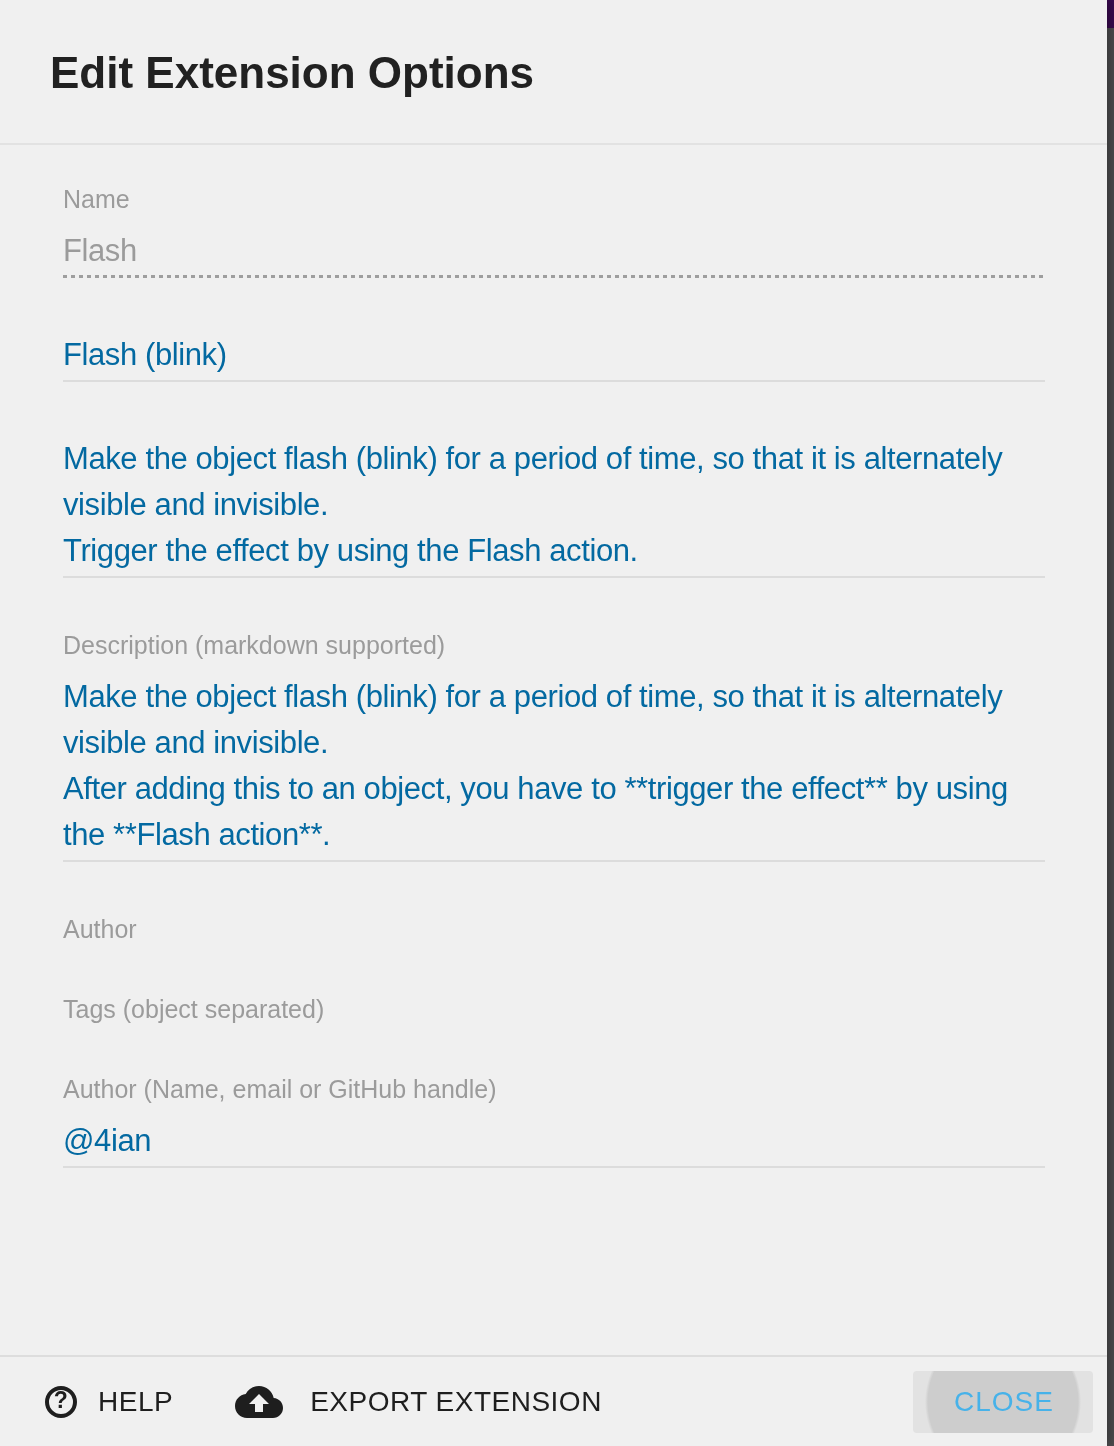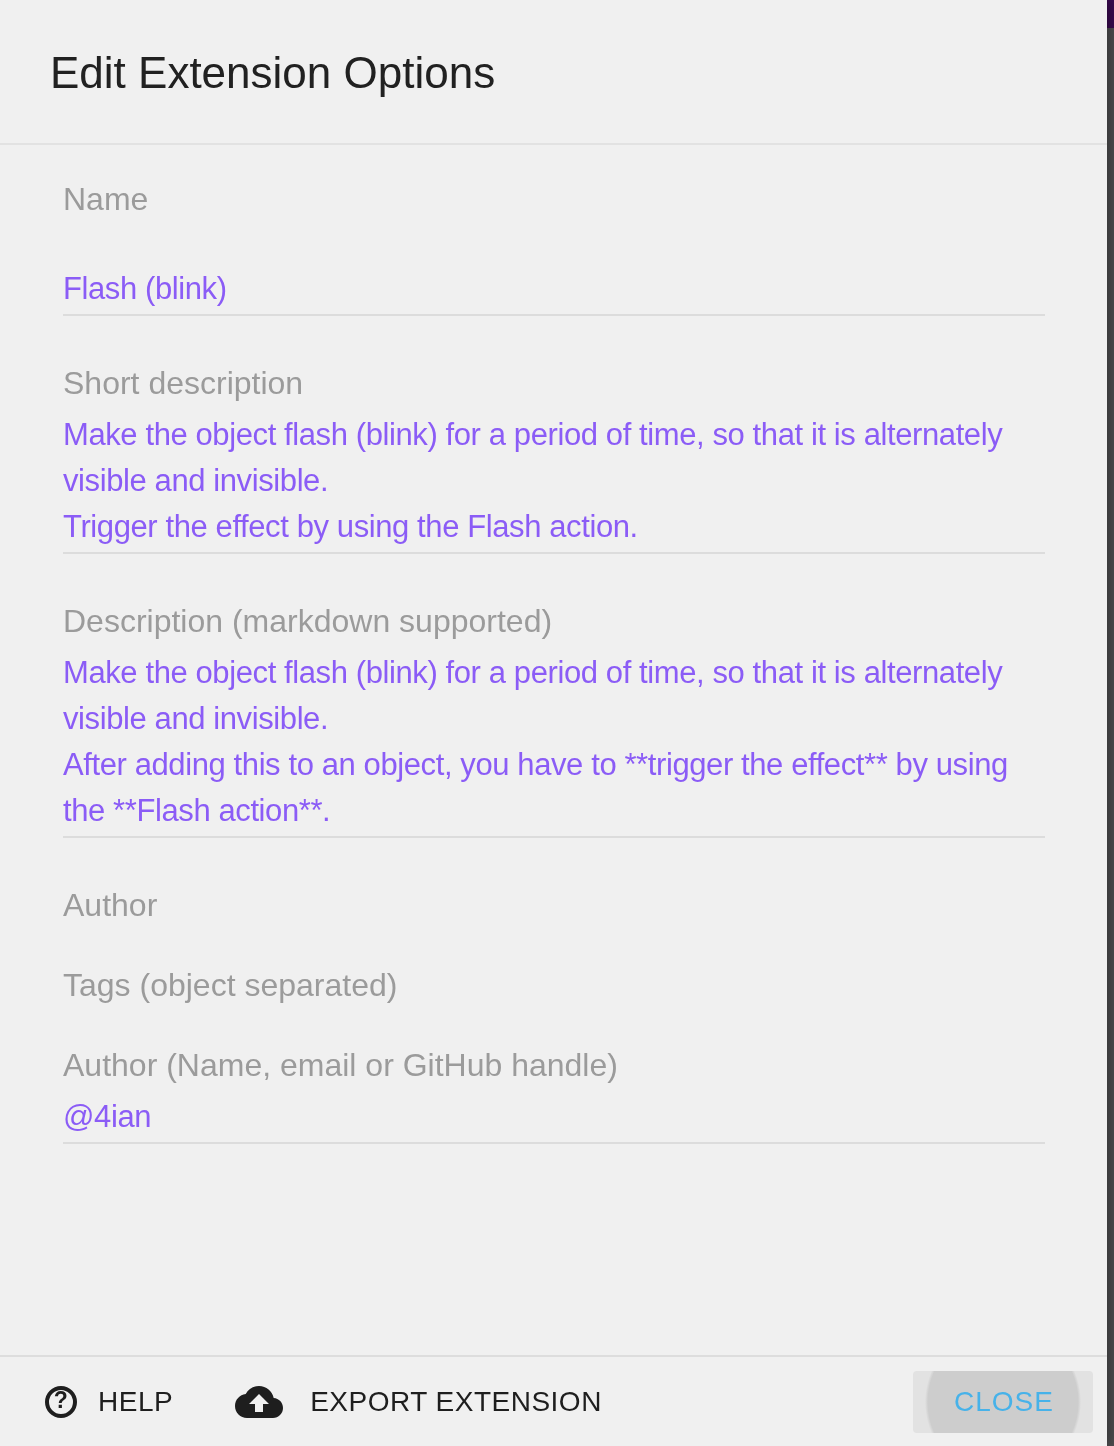--- a/index.html
+++ b/index.html
@@ -35,42 +35,42 @@
   .dialog-header {
     flex: none;
     height: 145px;
     padding: 50px 48px 0 50px;
     border-bottom: 2px solid #e2e2e2;
   }
   .dialog-title {
     margin: 0;
     font-size: 44px;
     line-height: 46px;
-    font-weight: 400;
+    font-weight: 700;
     color: #212121;
   }
 
   .dialog-content {
     flex: 1 1 auto;
     overflow: hidden;
     padding: 41px 62px 0 63px;
   }
 
   .field { margin-bottom: 54px; }
   .field-label {
-    font-size: 32px;
+    font-size: 25px;
     line-height: 26px;
     color: #9b9b9b;
   }
   .field-value {
     margin-top: 16px;
     font-size: 31px;
     letter-spacing: -0.4px;
     line-height: 46px;
-    color: #8b5cf6;
+    color: #0369a1;
     white-space: pre-line;
     border-bottom: 2px solid #dcdcdc;
     padding-bottom: 2px;
     min-height: 48px;
     cursor: text;
   }
   .field-value.disabled {
     color: #9b9b9b;
     border-bottom: none;
     background-image: repeating-linear-gradient(to right, #9e9e9e 0 4px, rgba(0,0,0,0) 4px 8px);
@@ -134,28 +134,28 @@
 <div class="dialog">
 
   <div class="dialog-header">
     <h1 class="dialog-title">Edit Extension Options</h1>
   </div>
 
   <div class="dialog-content">
 
     <div class="field">
       <div class="field-label">Name</div>
+      <div class="field-value disabled">Flash</div>
     </div>
 
     <div class="field">
       <div class="field-value">Flash (blink)</div>
     </div>
 
     <div class="field">
-      <div class="field-label">Short description</div>
       <div class="field-value">Make the object flash (blink) for a period of time, so that it is alternately visible and invisible.
 Trigger the effect by using the Flash action.</div>
     </div>
 
     <div class="field">
       <div class="field-label">Description (markdown supported)</div>
       <div class="field-value">Make the object flash (blink) for a period of time, so that it is alternately visible and invisible.
 After adding this to an object, you have to **trigger the effect** by using the **Flash action**.</div>
     </div>
 

